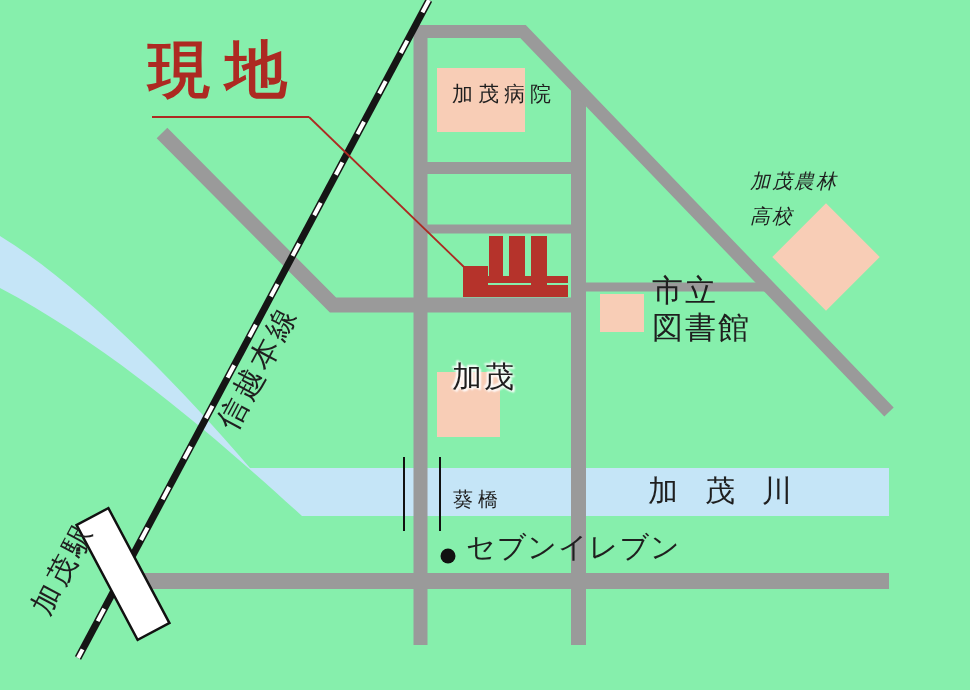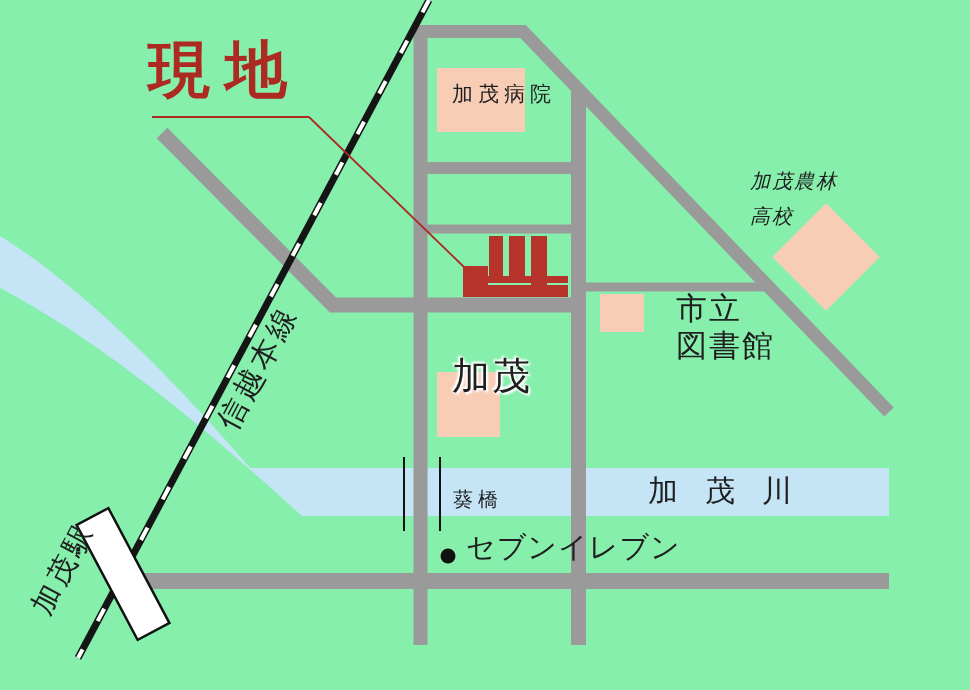--- a/index.html
+++ b/index.html
@@ -22,23 +22,23 @@
   .rail-dash{stroke:#ffffff;}
   .pink{fill:var(--color-pink);}
   .site{fill:var(--color-building_red);}
   .redline{stroke:var(--color-red);fill:none;}
   .lbl{
     position:absolute;color:var(--color-text);font-weight:500;line-height:1.16;
     white-space:nowrap;
   }
   .lbl-hospital{left:452px;top:82px;font-size:21px;letter-spacing:5px;}
   .lbl-highschool{left:750px;top:164px;font-size:20px;letter-spacing:2px;line-height:35px;font-style:italic;}
-  .lbl-library{left:652px;top:290px;font-size:31px;letter-spacing:2px;line-height:37px;margin-left:24px;}
+  .lbl-library{left:652px;top:272px;font-size:31px;letter-spacing:2px;line-height:37px;}
   .lbl-elementary{
-    left:452px;top:358px;font-size:38px;letter-spacing:2px;line-height:37px;
+    left:452px;top:358px;font-size:30px;letter-spacing:2px;line-height:37px;
     text-shadow:0 0 3px #fff,0 0 3px #fff,2px 2px 2px #fff,-2px -2px 2px #fff;
   }
   .lbl-bridge{left:453px;top:488px;font-size:20px;letter-spacing:5px;}
   .lbl-river{left:648px;top:474px;font-size:30px;letter-spacing:27px;}
   .lbl-seven{left:466px;top:531px;font-size:29px;letter-spacing:1px;}
   .lbl-station{
     left:14px;top:552px;font-size:29px;letter-spacing:4px;
     transform:rotate(-62deg);
   }
   .lbl-railway{

